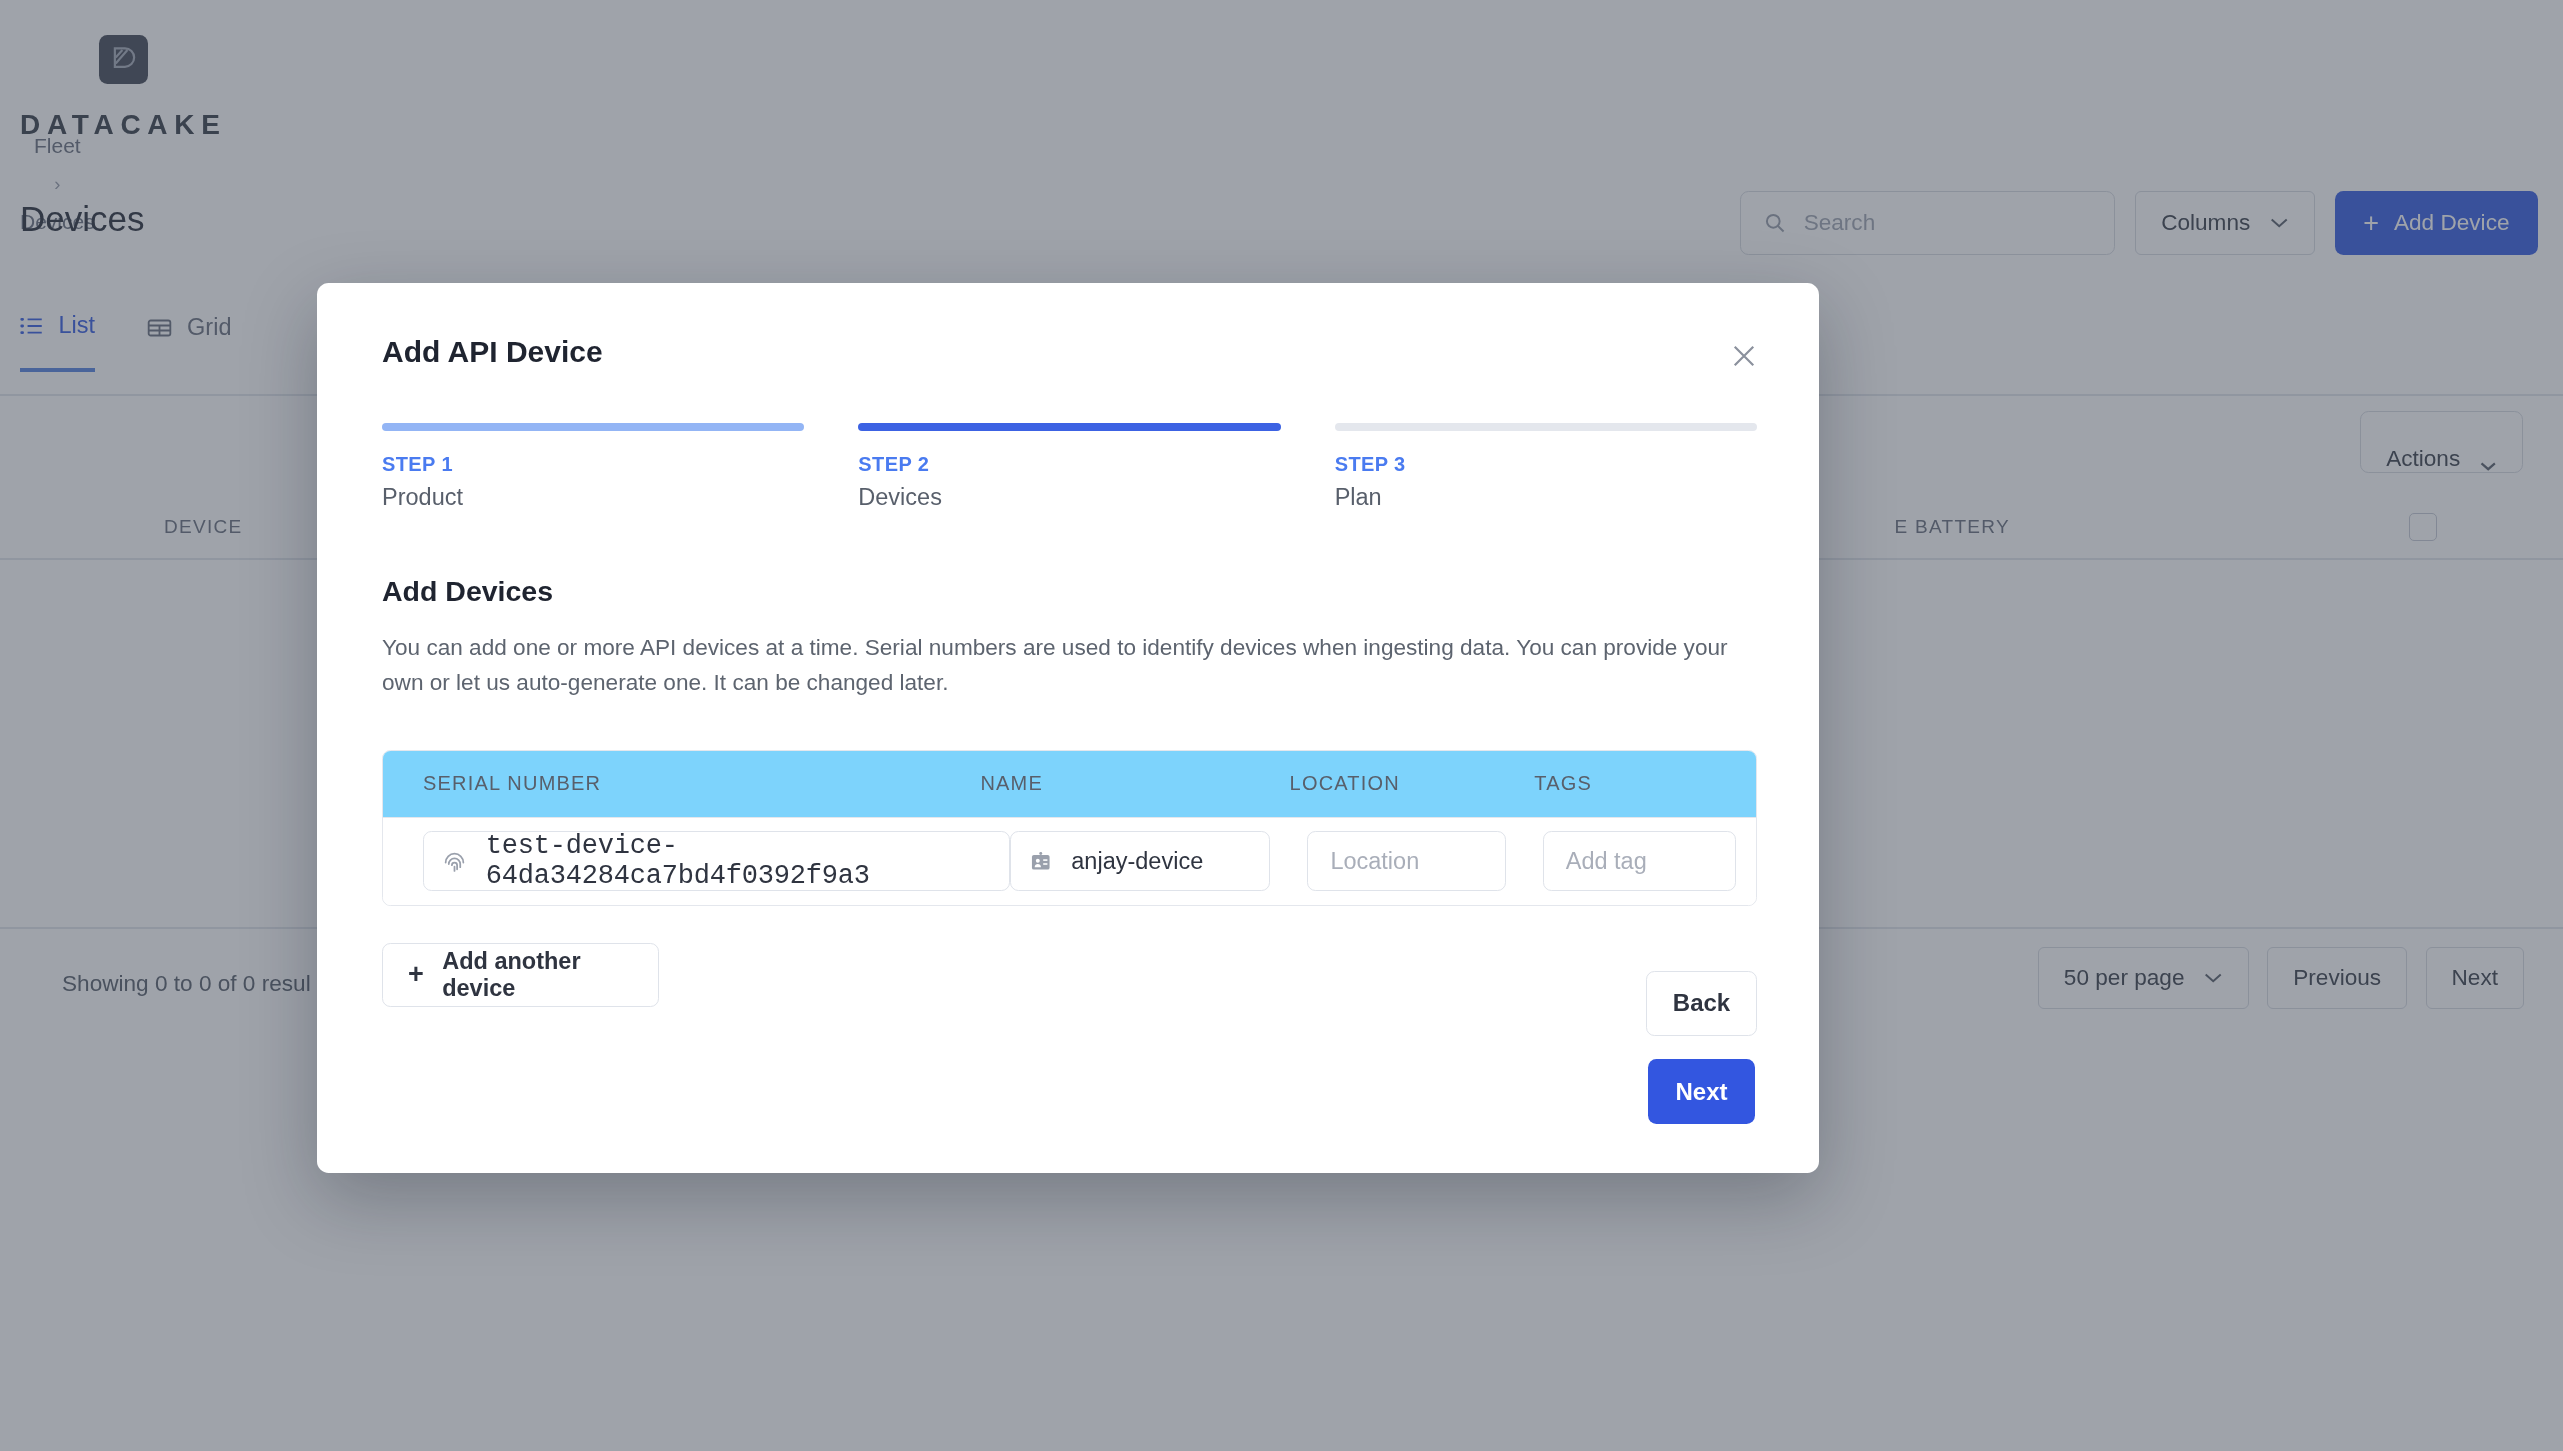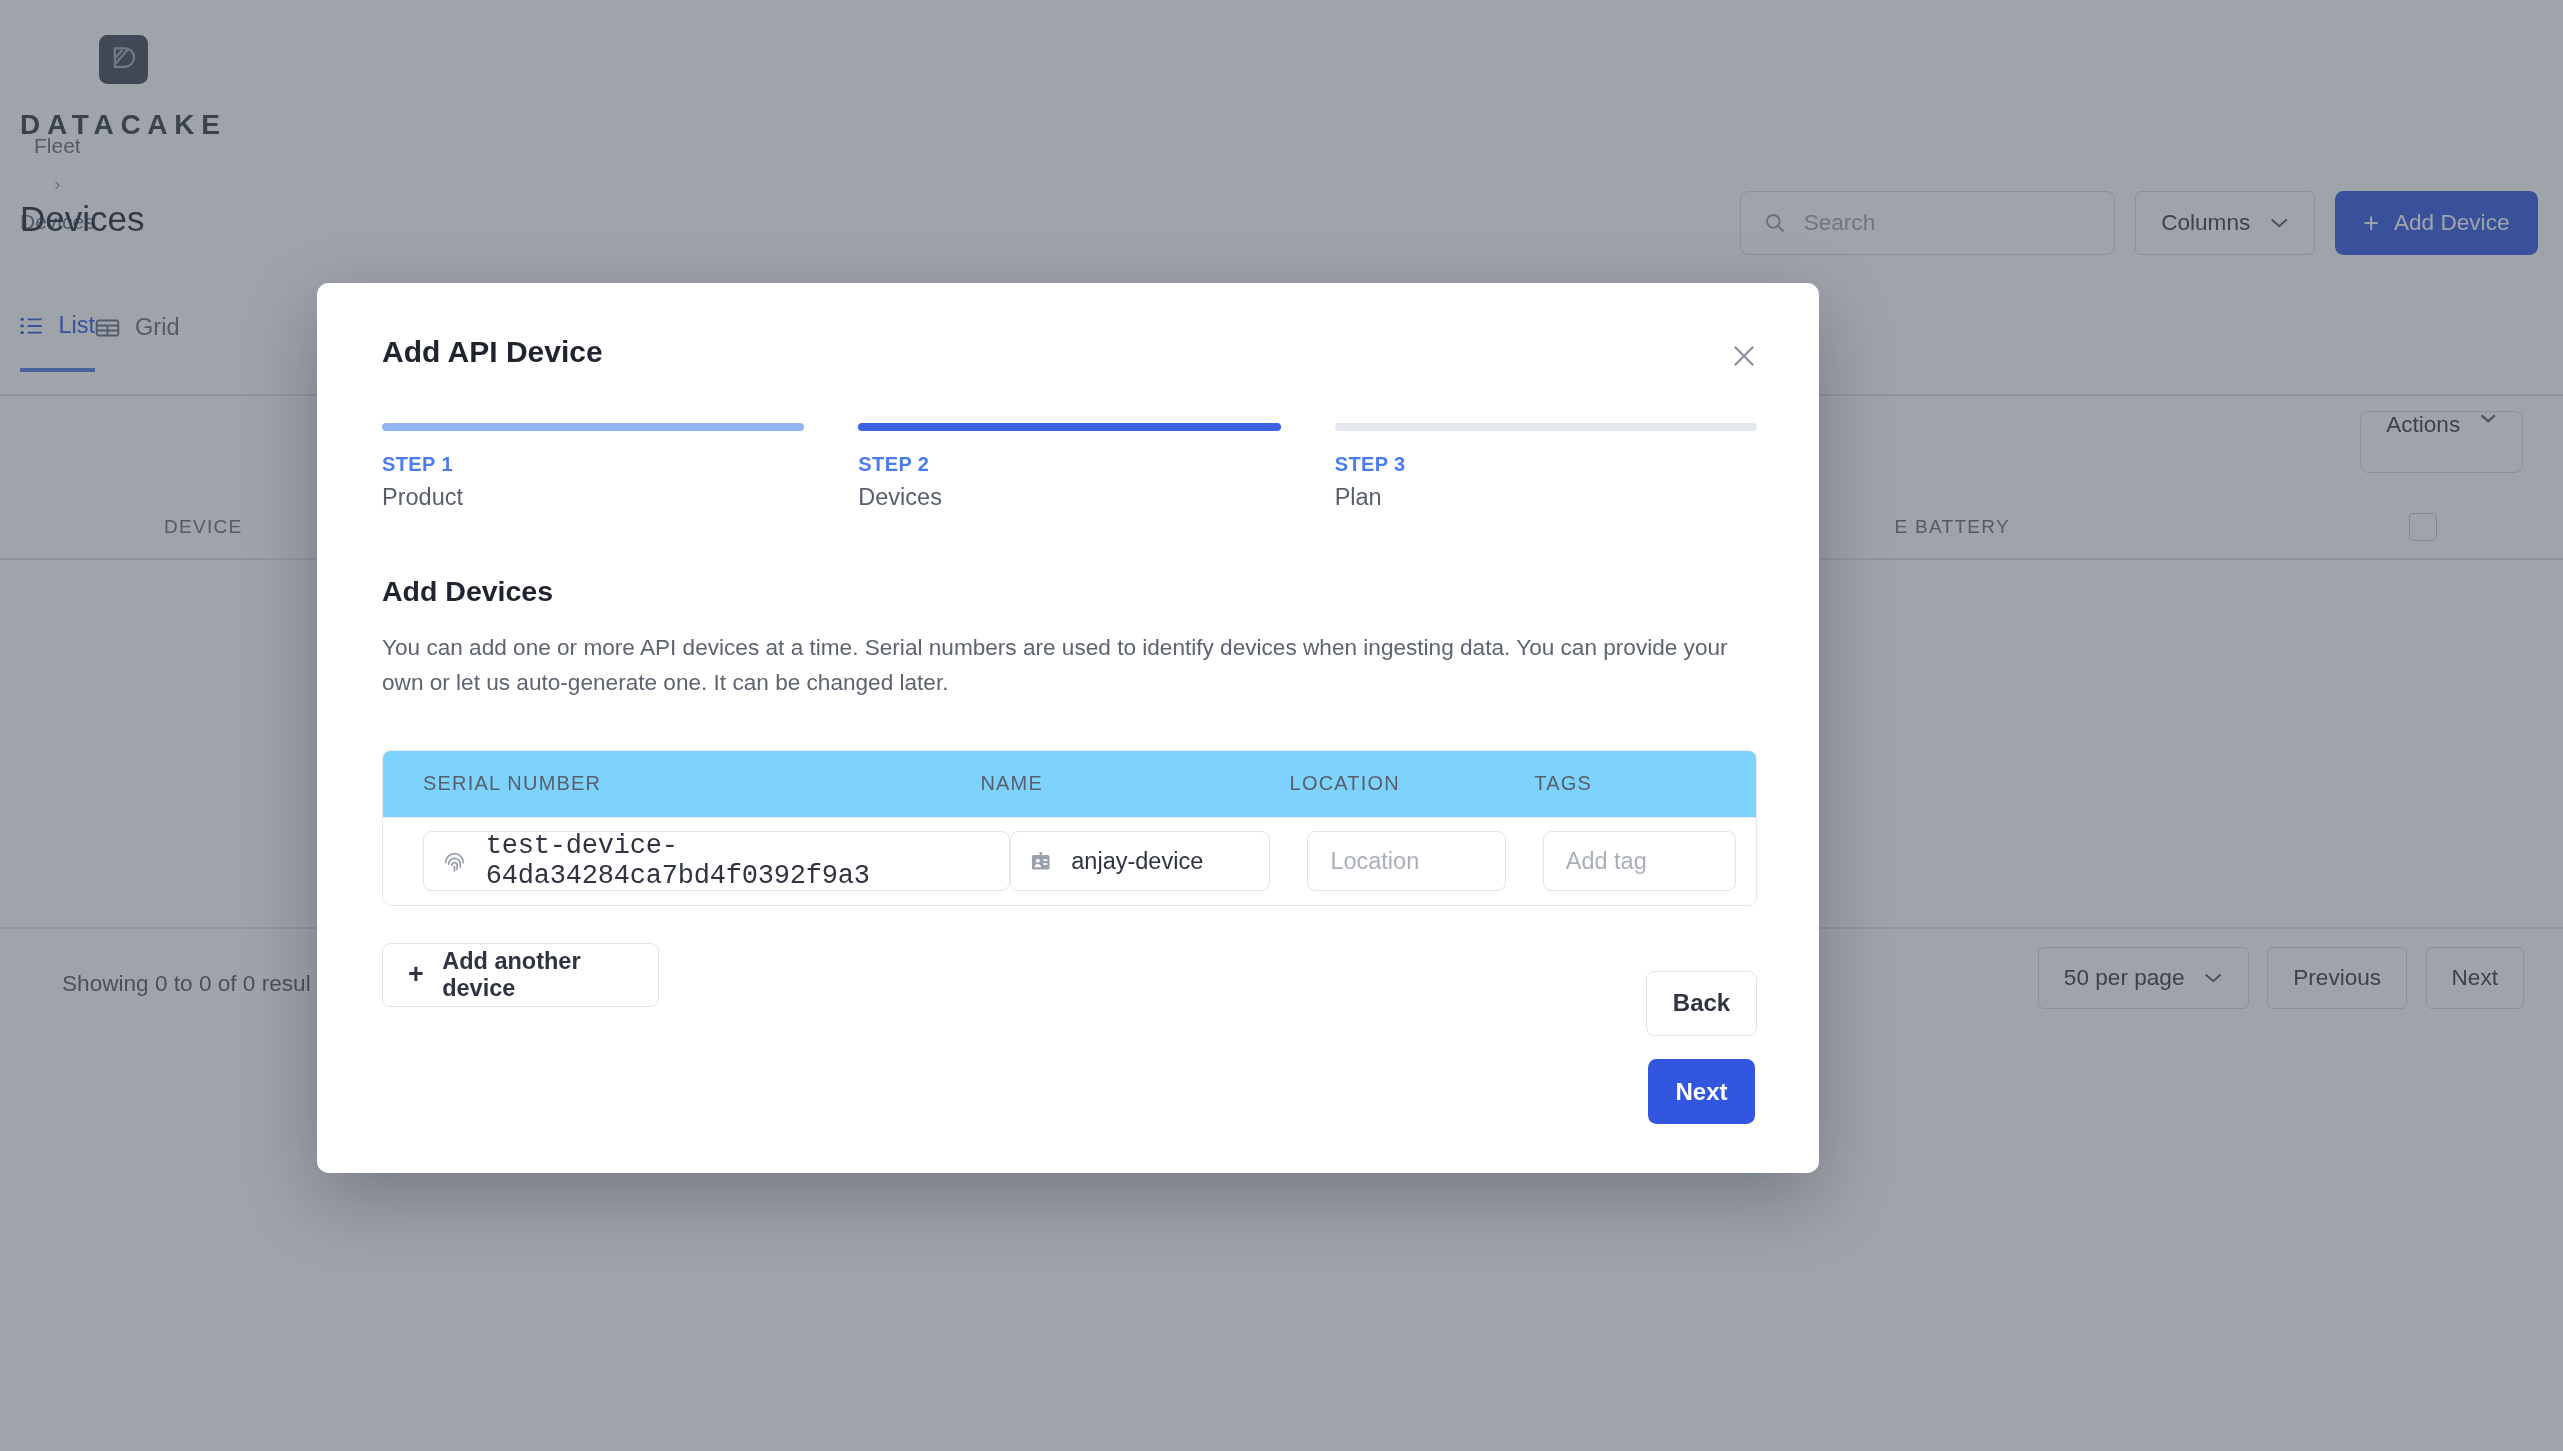--- a/index.html
+++ b/index.html
@@ -43,28 +43,28 @@
   .btn-outline {
     height: 64px; border: 1.3px solid #d8dce3; border-radius: 6px; background: #fff;
     display: flex; align-items: center; gap: 20px; padding: 0 25px; font-size: 22.6px; color: #414752;
   }
   .btn-primary {
     height: 64px; border-radius: 8.4px; background: #3c62e3; color: #fff;
     display: flex; align-items: center; gap: 15px; padding: 0 28.5px; font-size: 22.6px;
   }
 
   
-  .tabs { position: absolute; left: 20px; top: 312px; display: flex; }
+  .tabs { position: absolute; left: 20px; top: 312px; display: flex; gap: 52px; }
   .tab { display: flex; align-items: center; gap: 15px; font-size: 23.5px; color: #6d7482; padding-bottom: 28.5px; }
   .tab.active { color: #3c62e3; border-bottom: 4.2px solid #5b86e0; }
   .tabs-rule { position: absolute; left: 0; right: 0; top: 394px; height: 1.7px; background: #e3e6ec; }
 
   
   .actions-btn { position: absolute; right: 40px; top: 411px; height: 62px; border: 1.3px solid #d8dce3; border-radius: 8.4px; background: #fff;
-    display: flex; align-items: flex-start; gap: 18.4px; padding: 0 25px; font-size: 22.6px; color: #414752; }
+    display: flex; align-items: flex-end; gap: 18.4px; padding: 0 25px; font-size: 22.6px; color: #414752; }
 
   
   .table-head { position: absolute; left: 0; right: 0; top: 495px; height: 64px; display: flex; align-items: center; }
   .th { font-size: 19px; letter-spacing: 1.3px; color: #6d7482; }
   .th-device { position: absolute; left: 164px; }
   .th-battery { position: absolute; right: 553px; }
   .head-checkbox { position: absolute; right: 126px; width: 28.5px; height: 28.5px; border: 1.7px solid #c7ccd6; border-radius: 5px; }
   .table-rule { position: absolute; left: 0; right: 0; top: 558px; height: 1.7px; background: #e3e6ec; }
 
   

